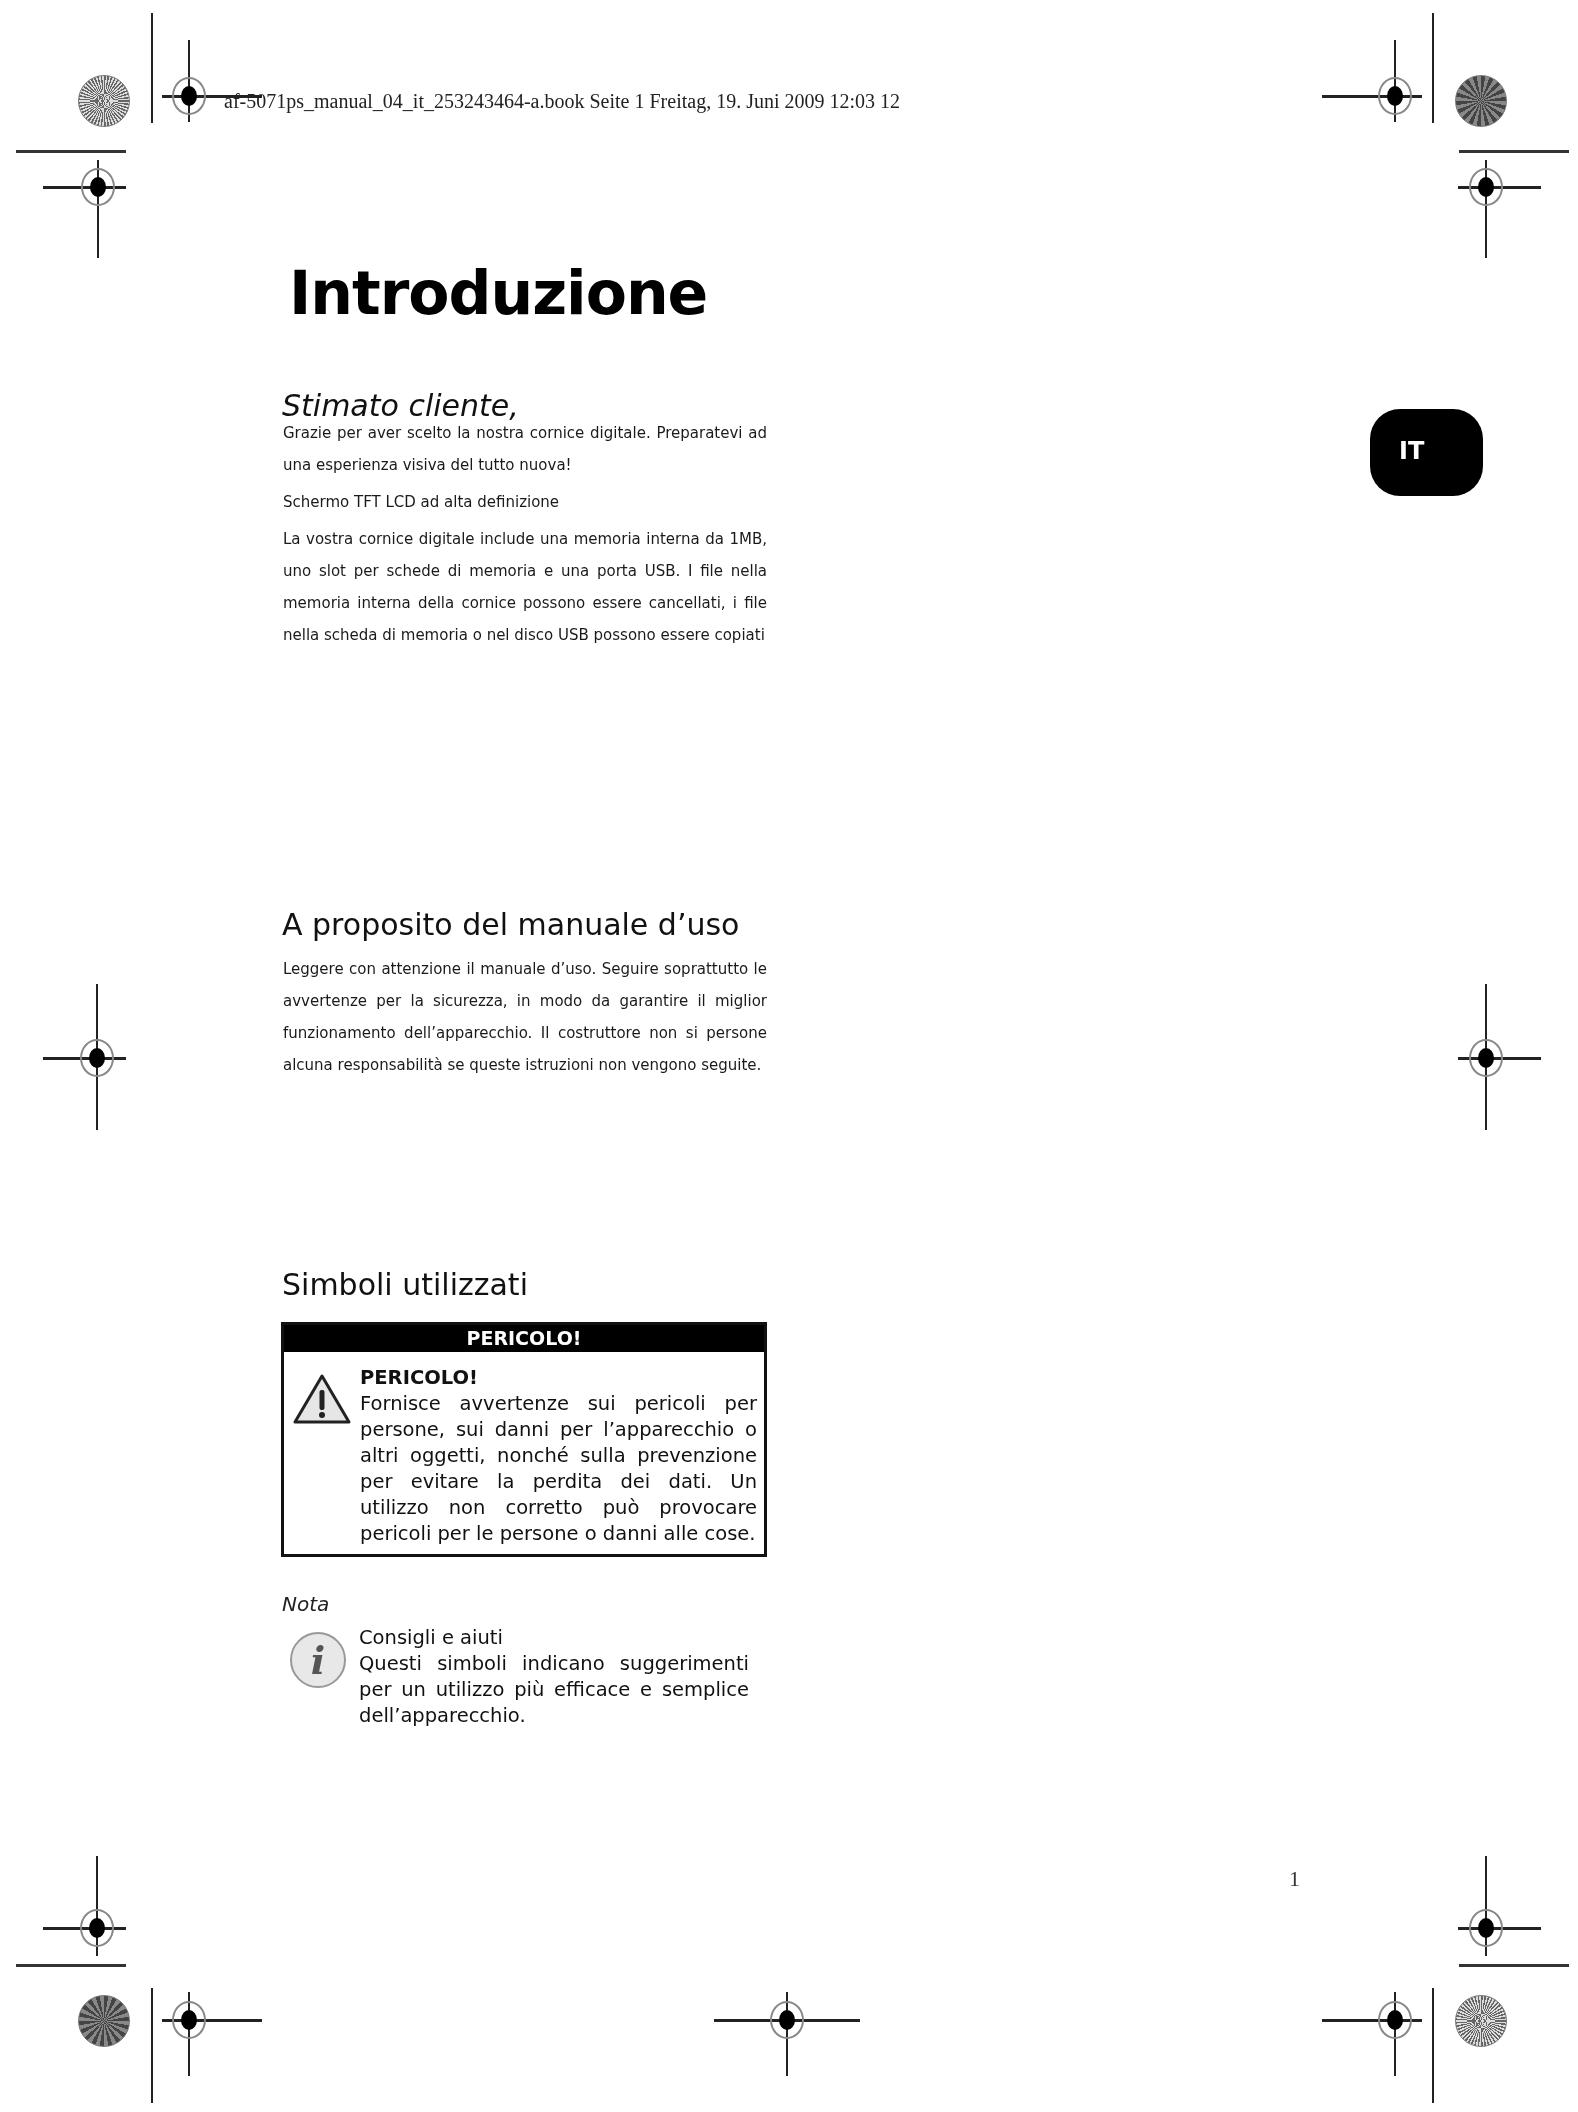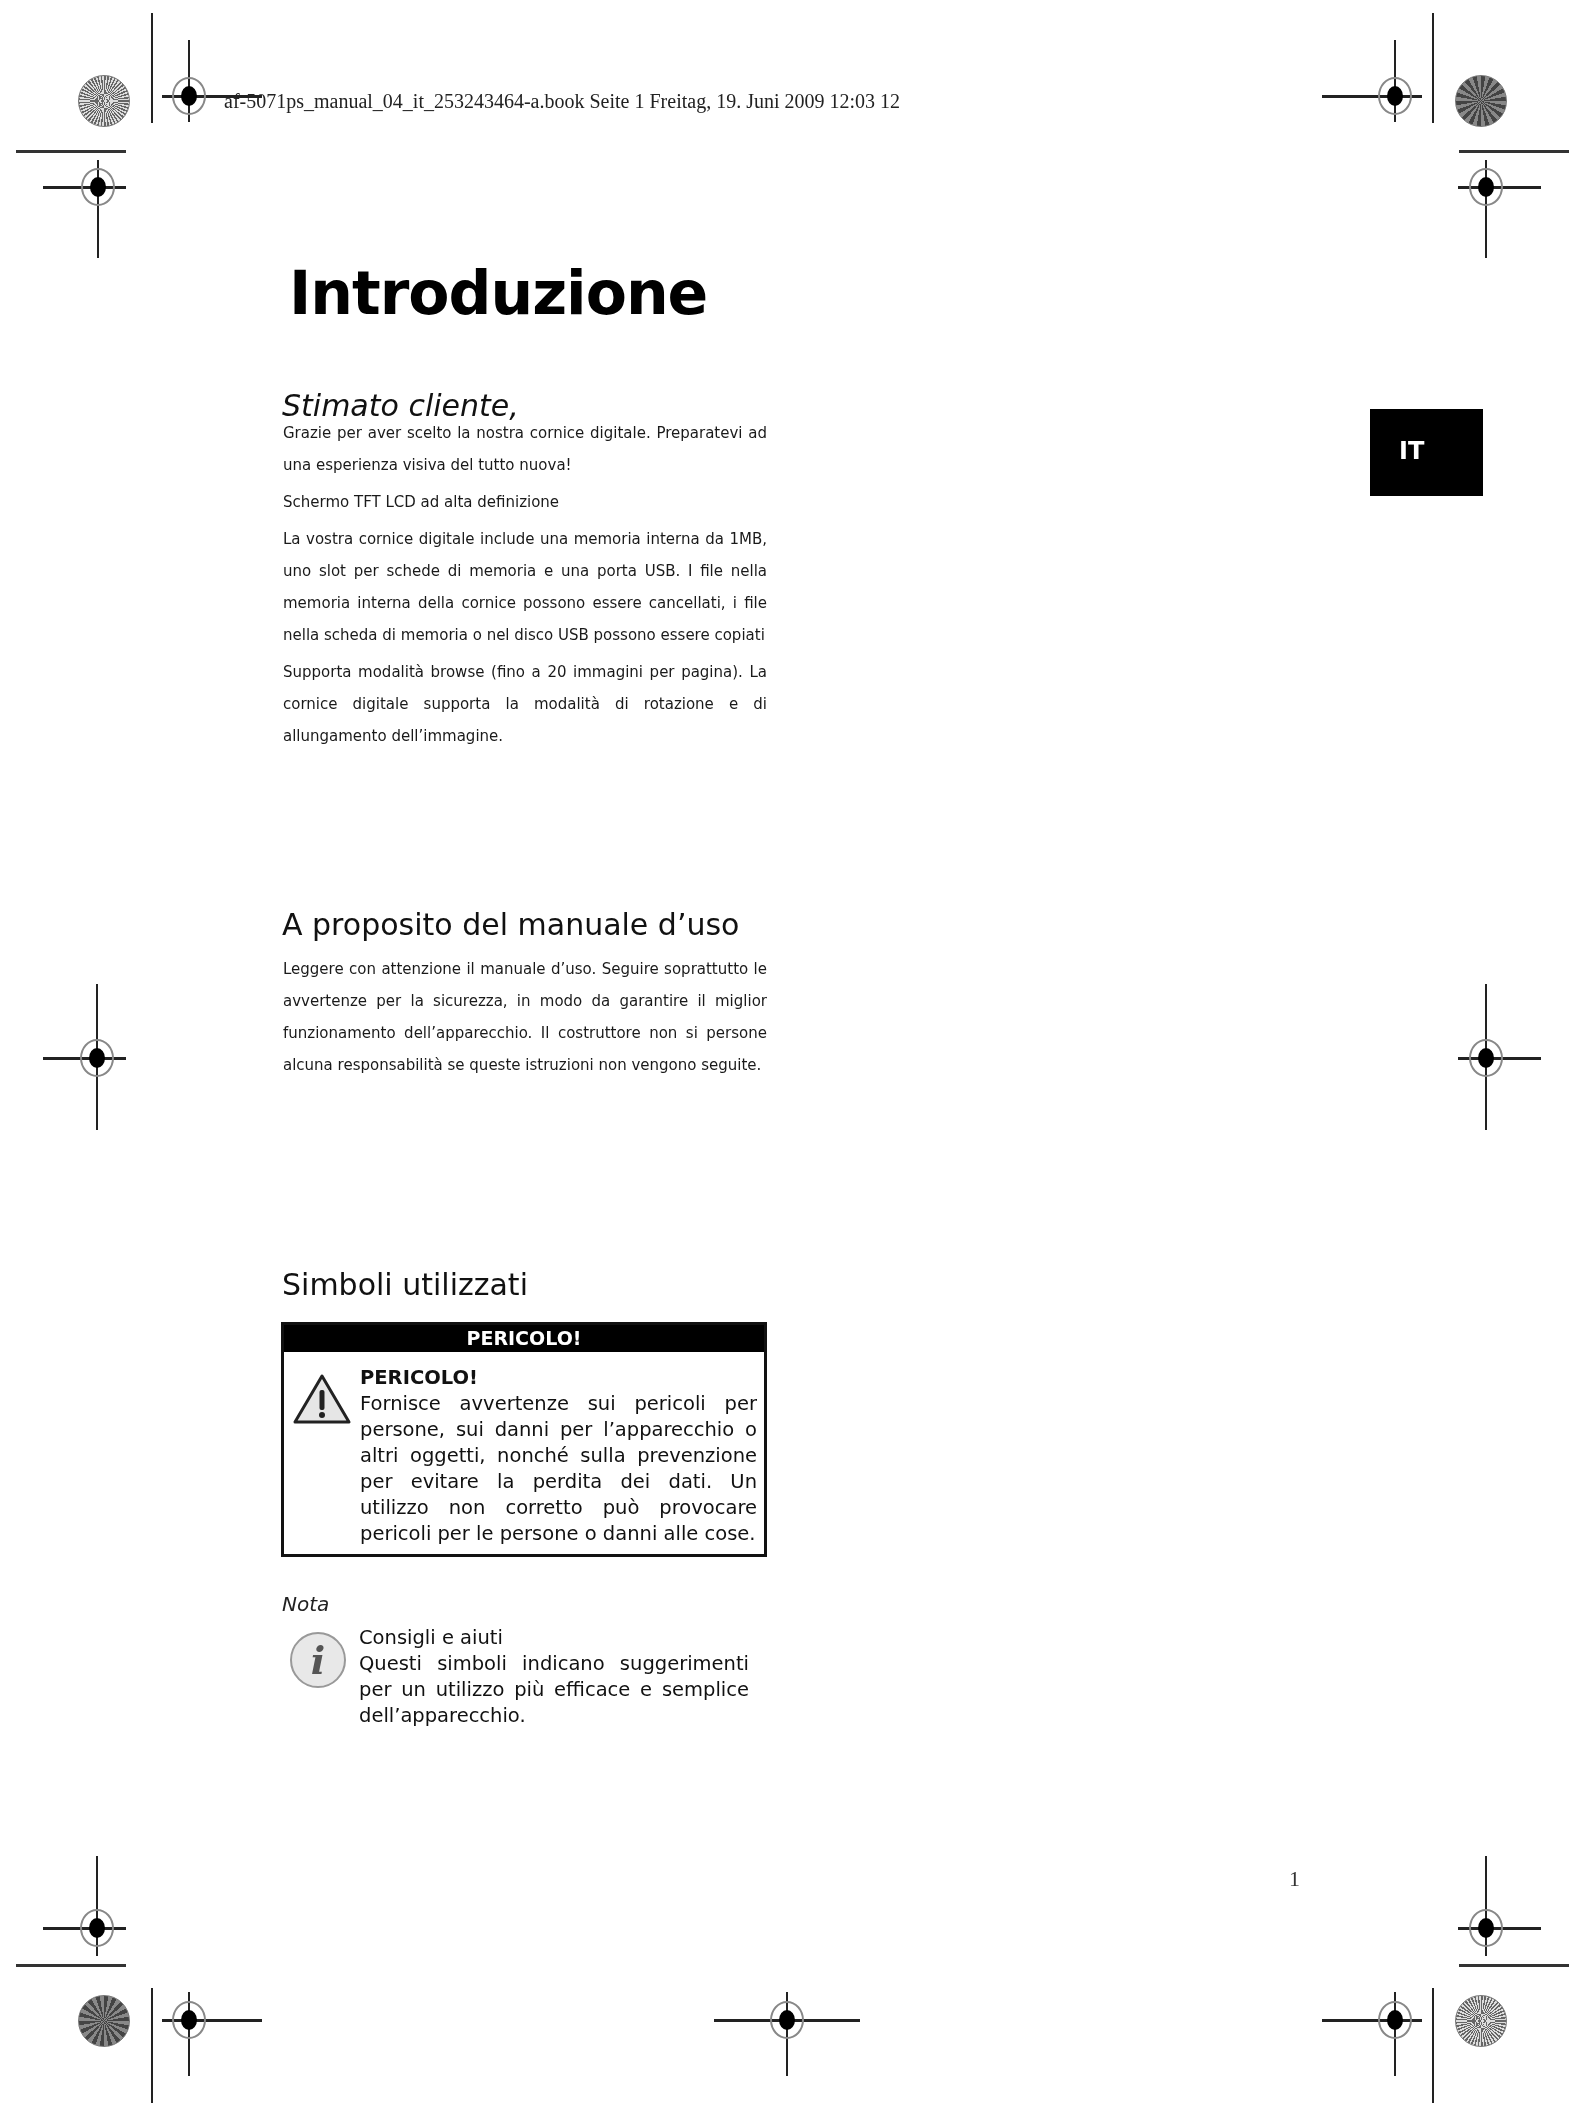--- a/index.html
+++ b/index.html
@@ -18,21 +18,21 @@
                background: repeating-conic-gradient(#666 0deg 4deg, #ddd 4deg 8deg); border: 1px solid #777; }
   .starburst.dark { background: repeating-conic-gradient(#444 0deg 10deg, #888 10deg 20deg); }
   .header-meta { position: absolute; left: 224px; top: 90px; font-family: "Liberation Serif", serif;
                  font-size: 20px; color: #222; white-space: nowrap; }
   .title { position: absolute; left: 289px; top: 258px; font-size: 60px; font-weight: bold;
            letter-spacing: -1px; color: #000; margin: 0; }
   .h2 { position: absolute; left: 282px; font-size: 30px; font-weight: normal; color: #111; margin: 0; white-space: nowrap; }
   .body-col { position: absolute; left: 283px; width: 484px; font-size: 15px; line-height: 32px; color: #1a1a1a; }
   .body-col p { margin: 0 0 5px 0; text-align: justify; hyphens: manual; }
   .lang-tab { position: absolute; left: 1370px; top: 409px; width: 113px; height: 87px; background: #000;
-              color: #fff; font-weight: bold; font-size: 24px; }
+              color: #fff; font-weight: bold; font-size: 24px; border-radius: 30px; }
   .lang-tab span { position: absolute; left: 29px; top: 28px; }
   .warn-box { position: absolute; left: 281px; top: 1322px; width: 486px; height: 235px;
               border: 3px solid #111; box-sizing: border-box; }
   .warn-head { height: 27px; background: #000; color: #fff; font-weight: bold; font-size: 19px;
                text-align: center; line-height: 27px; }
   .warn-icon { position: absolute; left: 8px; top: 48px; width: 60px; height: 52px; }
   .warn-text { position: absolute; left: 76px; top: 40px; width: 397px; font-size: 19.5px; line-height: 26px; }
   .warn-text .label { font-weight: bold; display: block; }
   .warn-text .desc { display: block; text-align: justify; }
   .nota-label { position: absolute; left: 282px; top: 1592px; font-size: 20px; font-style: italic; color: #222; }
@@ -141,21 +141,20 @@
   <span>IT</span>
 </div>
 
 <h1 class="title">Introduzione</h1>
 
 <h2 class="h2" style="top:388px;font-style:italic;">Stimato cliente,</h2>
 <div class="body-col" style="top:417px;">
   <p>Grazie per aver scelto la nostra cornice digitale. Preparatevi ad una esperienza visiva del tutto nuova!</p>
   <p>Schermo TFT LCD ad alta definizione</p>
   <p>La vostra cornice digitale include una memoria interna da 1MB, uno slot per schede di memoria e una porta USB. I file nella memoria interna della cornice possono essere cancellati, i file nella scheda di memoria o nel disco USB possono essere copiati</p>
-  <p>Supporta modalità browse (fino a 20 immagini per pagina). La cornice digitale supporta la modalità di rotazione e di allungamento dell’immagine.</p>
 </div>
 
 <h2 class="h2" style="top:907px;">A proposito del manuale d’uso</h2>
 <div class="body-col" style="top:953px;">
   <p>Leggere con attenzione il manuale d’uso. Seguire soprattutto le avvertenze per la sicurezza, in modo da garantire il miglior funzionamento dell’apparecchio. Il costruttore non si persone alcuna responsabilità se queste istruzioni non vengono seguite.</p>
 </div>
 
 <h2 class="h2" style="top:1267px;">Simboli utilizzati</h2>
 
 <div class="warn-box">

